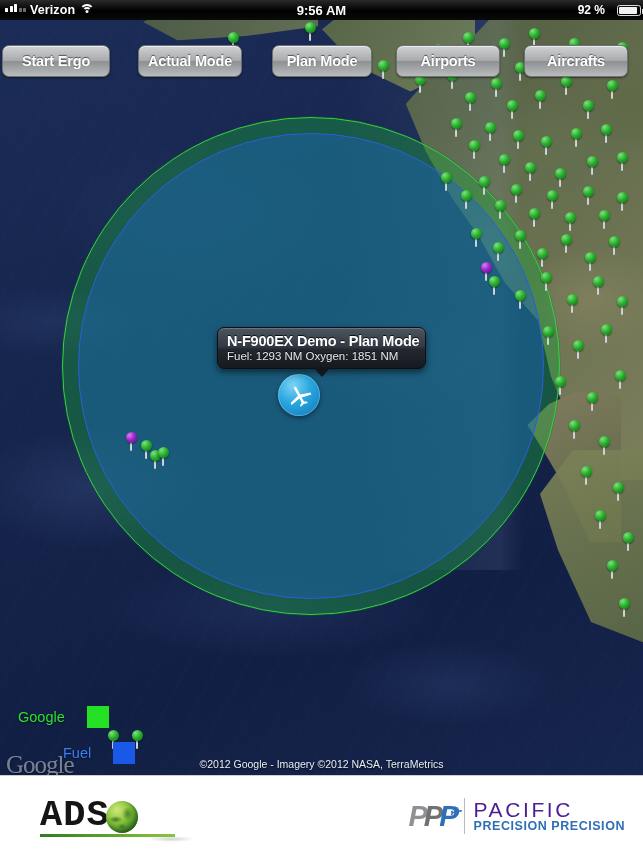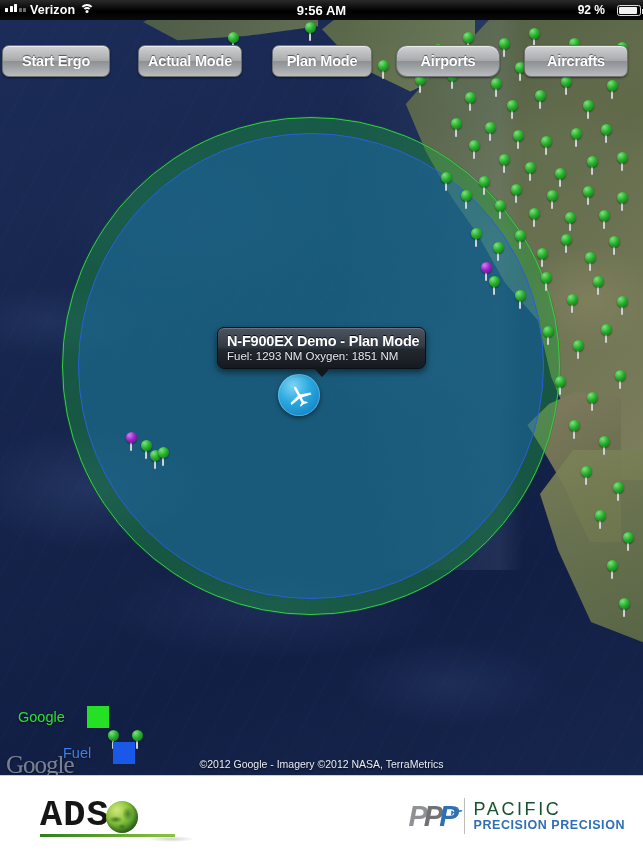--- a/index.html
+++ b/index.html
@@ -170,21 +170,21 @@
     background:linear-gradient(#cfd1d2 0%, #a9abad 48%, #8e9193 52%, #b9bbbd 100%);
     border:1px solid #6f7274;
     box-shadow:0 1px 2px rgba(0,0,0,.5), inset 0 1px 0 rgba(255,255,255,.6);
     color:#fff; font-size:14.5px; font-weight:bold; letter-spacing:-.2px;
     display:flex; align-items:center; justify-content:center;
     text-shadow:0 -1px 1px rgba(0,0,0,.55);
   }
   #btn-0{ left:2px;  width:108px; }
   #btn-1{ left:138px; width:104px; }
   #btn-2{ left:272px; width:100px; }
-  #btn-3{ left:396px; width:104px;border-radius:11px; }
+  #btn-3{ left:396px; width:104px; }
   #btn-4{ left:524px; width:104px; }
 
   
   .legend-row{ position:absolute; display:flex; align-items:center; }
   #legend-oxygen{ left:18px; top:686px; }
   #legend-fuel{   left:22px; top:722px; }
   .legend-label{ font-size:14.5px; font-weight:500; }
   #legend-oxygen .legend-label{ color:#2ee02e; text-shadow:0 1px 2px rgba(0,0,0,.6); }
   #legend-fuel .legend-label{ color:#3b7ff0; text-shadow:0 1px 2px rgba(0,0,0,.6);margin-left:41px; }
   .legend-swatch{ width:22px; height:22px; margin-left:22px; }
@@ -233,21 +233,21 @@
                background:radial-gradient(ellipse at center, rgba(0,0,0,.18), transparent 72%); }
 
   #ppp{ position:absolute; right:18px; top:22px; display:flex; align-items:center; }
   #ppp-mark{ font-size:29px; font-weight:bold; letter-spacing:-4px; position:relative;
              font-style:italic; }
   #ppp-mark .p1{ color:#8f9194; } #ppp-mark .p2{ color:#6f7174; } #ppp-mark .p3{ color:#2f6fb5; }
   #ppp-plane{ position:absolute; right:-3px; top:4px; color:#2f6fb5; font-size:15px;
               transform:rotate(-12deg); }
   #ppp-div{ width:1px; height:36px; background:#bcbcbc; margin:0 9px; }
   #ppp-words{ line-height:1.02; }
-  #ppp-l1{ font-size:18px; color:#14532d; letter-spacing:2.6px; }
+  #ppp-l1{ font-size:21px; color:#4c1d95; letter-spacing:2.6px; }
   #ppp-l2{ font-size:12.5px; color:#2f6fb5; font-weight:bold; letter-spacing:.55px; }
 </style>
 </head>
 <body>
 
 <div id="app">
 
   <div id="statusbar">
     <div id="sb-left">
       <span class="bars">

